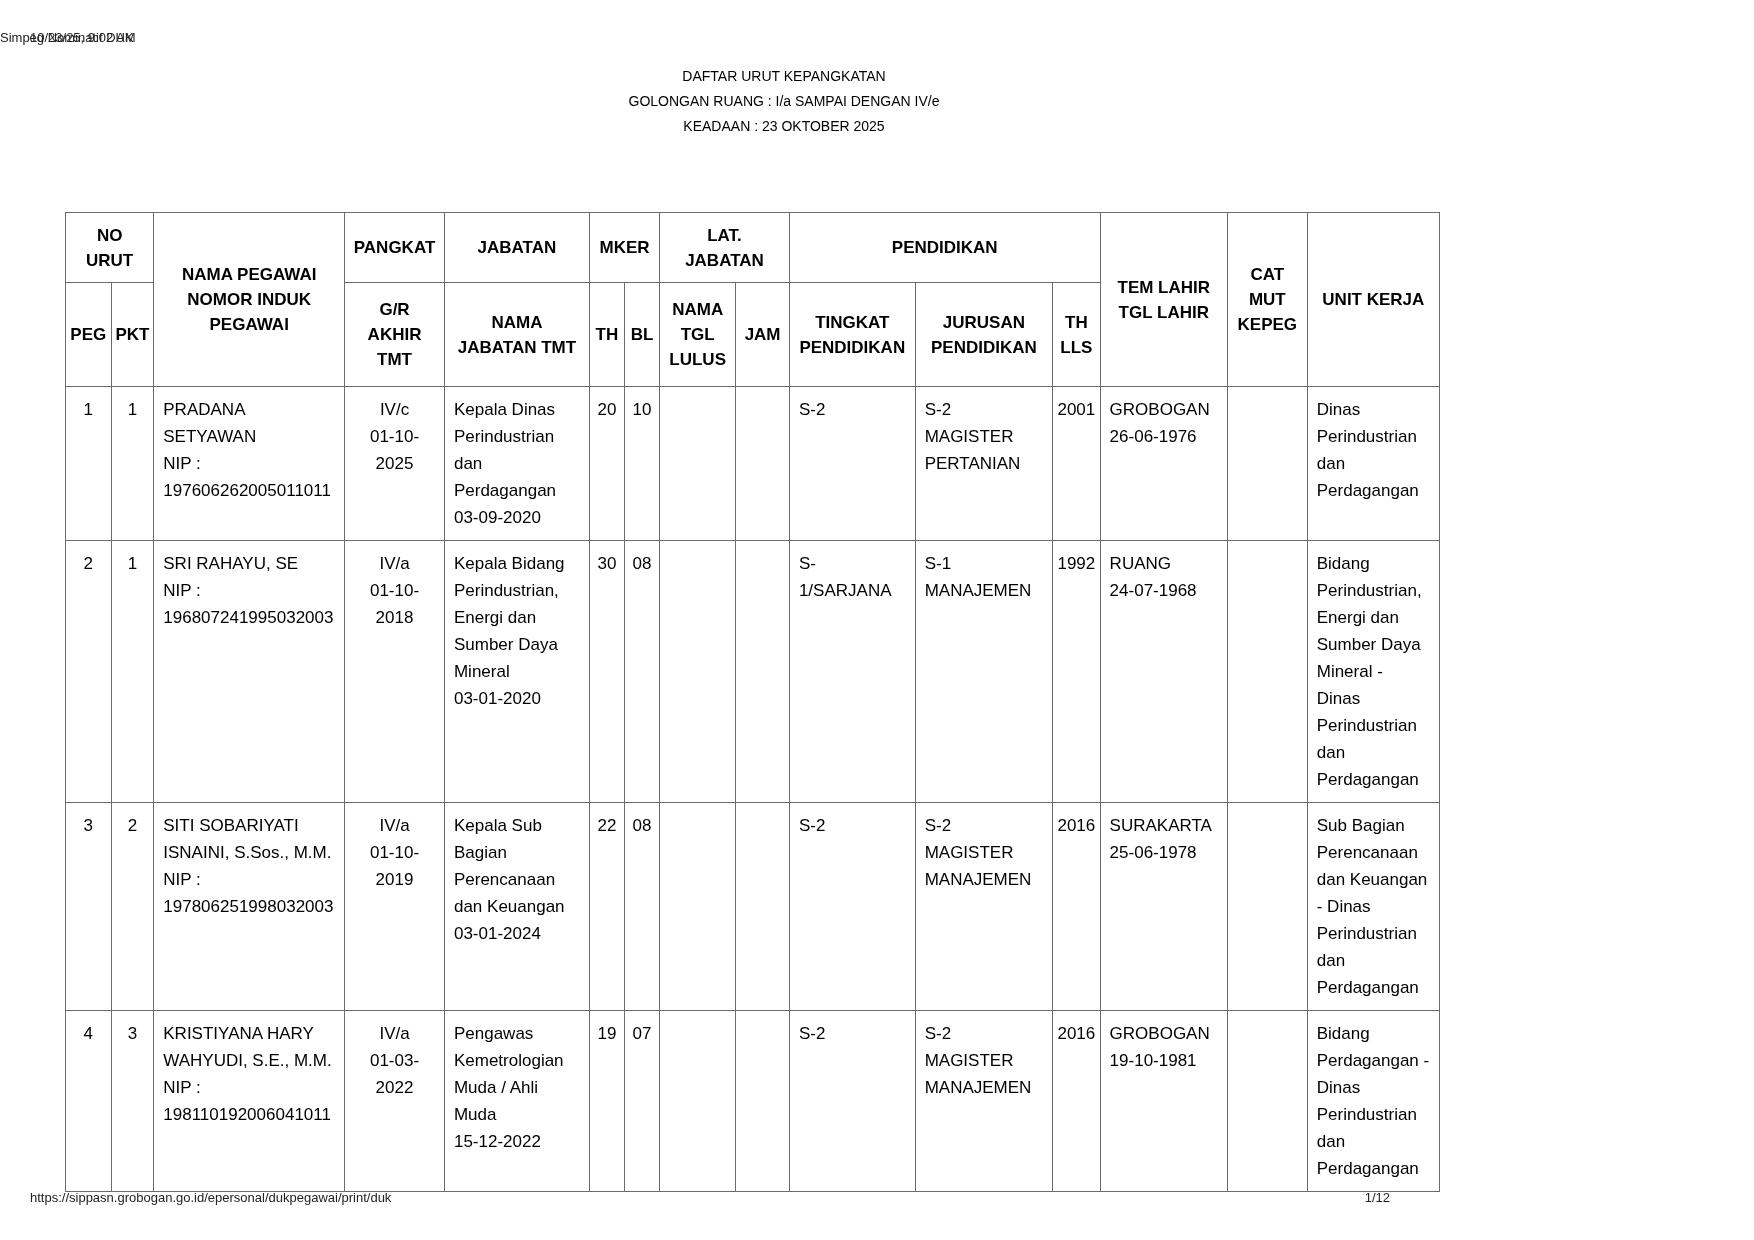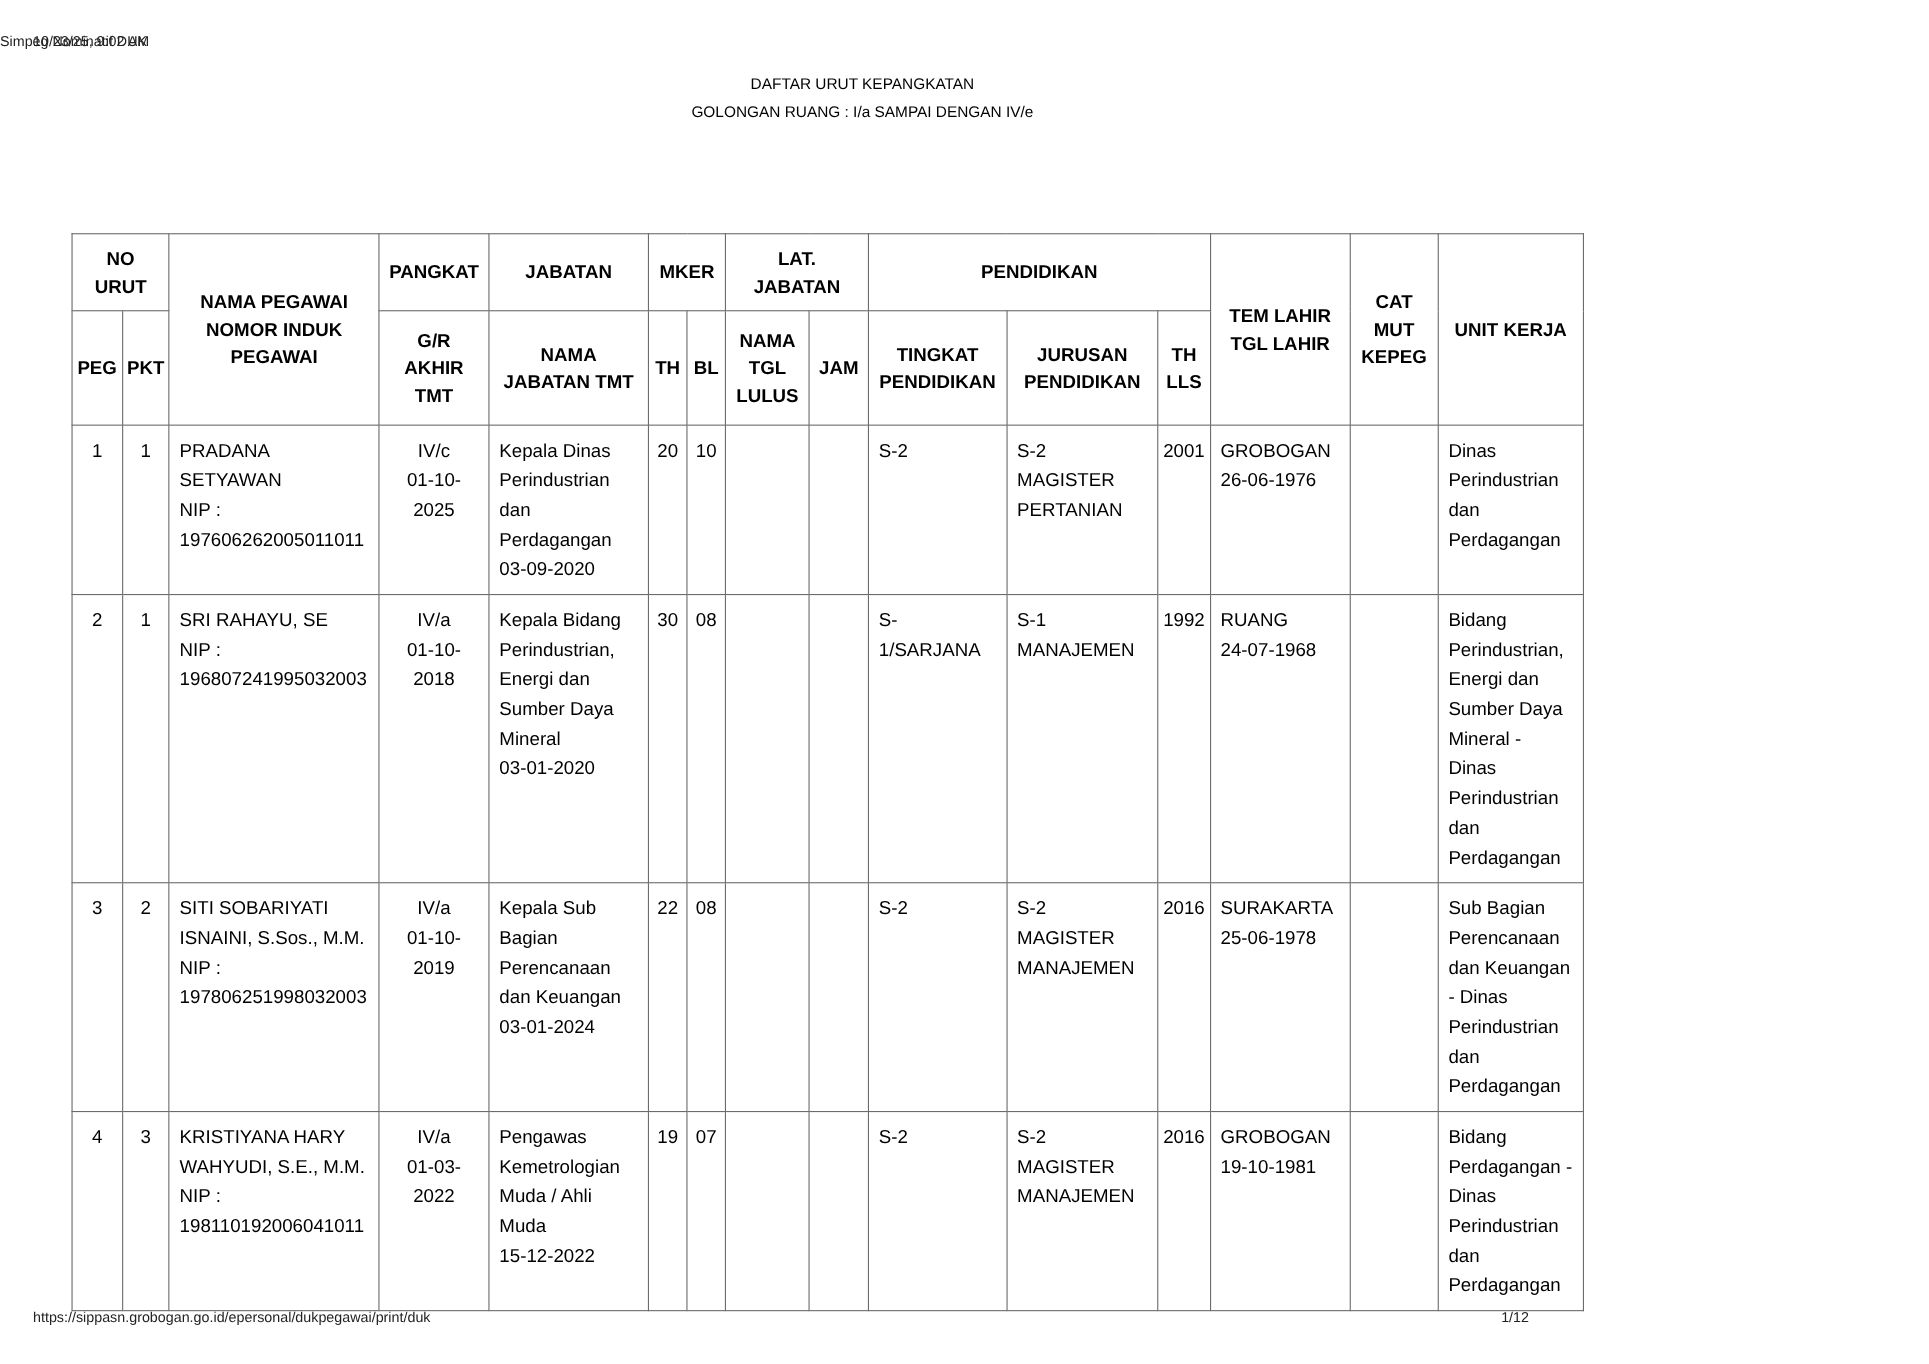--- a/index.html
+++ b/index.html
@@ -68,20 +68,21 @@
 <body>
 
 <div class="page">
 
   <div class="meta meta-date">10/23/25, 9:02 AM</div>
   <div class="meta meta-doc">Simpeg Nominatif DUK</div>
 
   <div class="titles">
     <div>DAFTAR URUT KEPANGKATAN</div>
     <div>GOLONGAN RUANG : I/a SAMPAI DENGAN IV/e</div>
+    <div>KEADAAN : 23 OKTOBER 2025</div>
   </div>
 
   <table class="duk">
     <colgroup>
       <col style="width:54px">
         <col style="width:48px">
         <col style="width:196px">
       <col style="width:104px">
         <col style="width:196px">
         <col style="width:40px">

